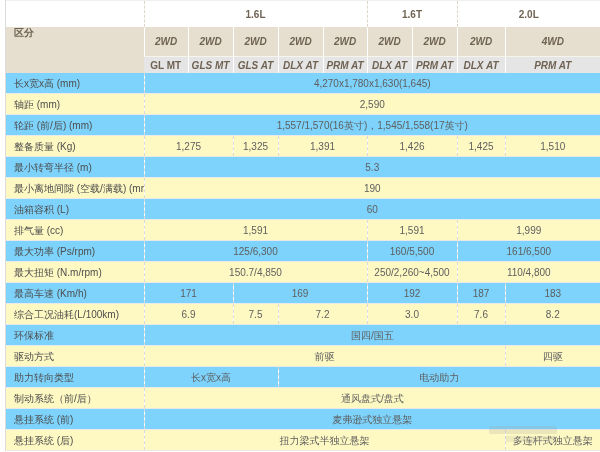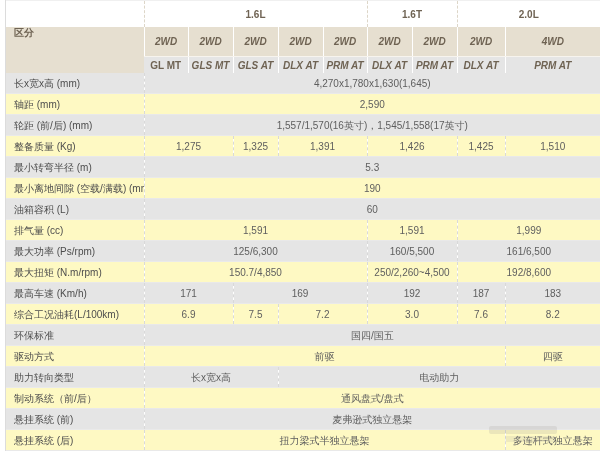--- a/index.html
+++ b/index.html
@@ -23,21 +23,21 @@
   tr.h1 td + td{border-left:1px dashed #ddd6c8;}
   tr.h2 td{height:29px;background:#e6dfd0;font-weight:bold;color:#6f6353;border-bottom:1px solid #f7f4ee;}
   tr.h3 td{height:16px;background:#e5e5e5;font-weight:bold;color:#6f6353;}
   tr.h2 td + td, tr.h3 td + td{border-left:1px dashed #ffffff;font-style:italic;}
   td.corner{
     background:#e6dfd0;text-align:left;vertical-align:top;
     padding:0 0 0 8px;font-weight:bold;color:#5a5145;
     border-bottom:none !important;
   }
   
-  tbody td{height:20px;border-bottom:1px solid #eaeaea;background:#e5e5e5;}
+  tbody td{height:20px;border-bottom:1px solid #eaeaea;background:#7dd3fc;}
   tbody tr.alt td{background:#fef9c3;border-bottom:1px solid #e9e9e9;}
   tbody td + td{border-left:1px dashed #d9d9d9;}
   tbody td.lbl{
     text-align:left;padding-left:8px;color:#4d4d4d;border-left:none;
   }
   
   .watermark{position:absolute;left:483px;top:424px;width:80px;height:22px;opacity:.45;filter:blur(.6px);pointer-events:none;}
   .watermark .l1{position:absolute;left:6px;top:2px;width:68px;height:8px;background:rgba(160,158,150,.45);border-radius:2px;}
   .watermark .l2{position:absolute;left:22px;top:12px;width:50px;height:6px;background:rgba(170,168,160,.40);border-radius:2px;}
 </style>
@@ -132,21 +132,21 @@
       <tr>
         <td class="lbl">最大功率 (Ps/rpm)</td>
         <td colspan="5">125/6,300</td>
         <td colspan="2">160/5,500</td>
         <td colspan="2">161/6,500</td>
       </tr>
       <tr class="alt">
         <td class="lbl">最大扭矩 (N.m/rpm)</td>
         <td colspan="5">150.7/4,850</td>
         <td colspan="2">250/2,260~4,500</td>
-        <td colspan="2">192/8,600</td>
+        <td colspan="2">110/4,800</td>
       </tr>
       <tr>
         <td class="lbl">最高车速 (Km/h)</td>
         <td colspan="2">171</td>
         <td colspan="3">169</td>
         <td colspan="2">192</td>
         <td>187</td>
         <td>183</td>
       </tr>
       <tr class="alt">

